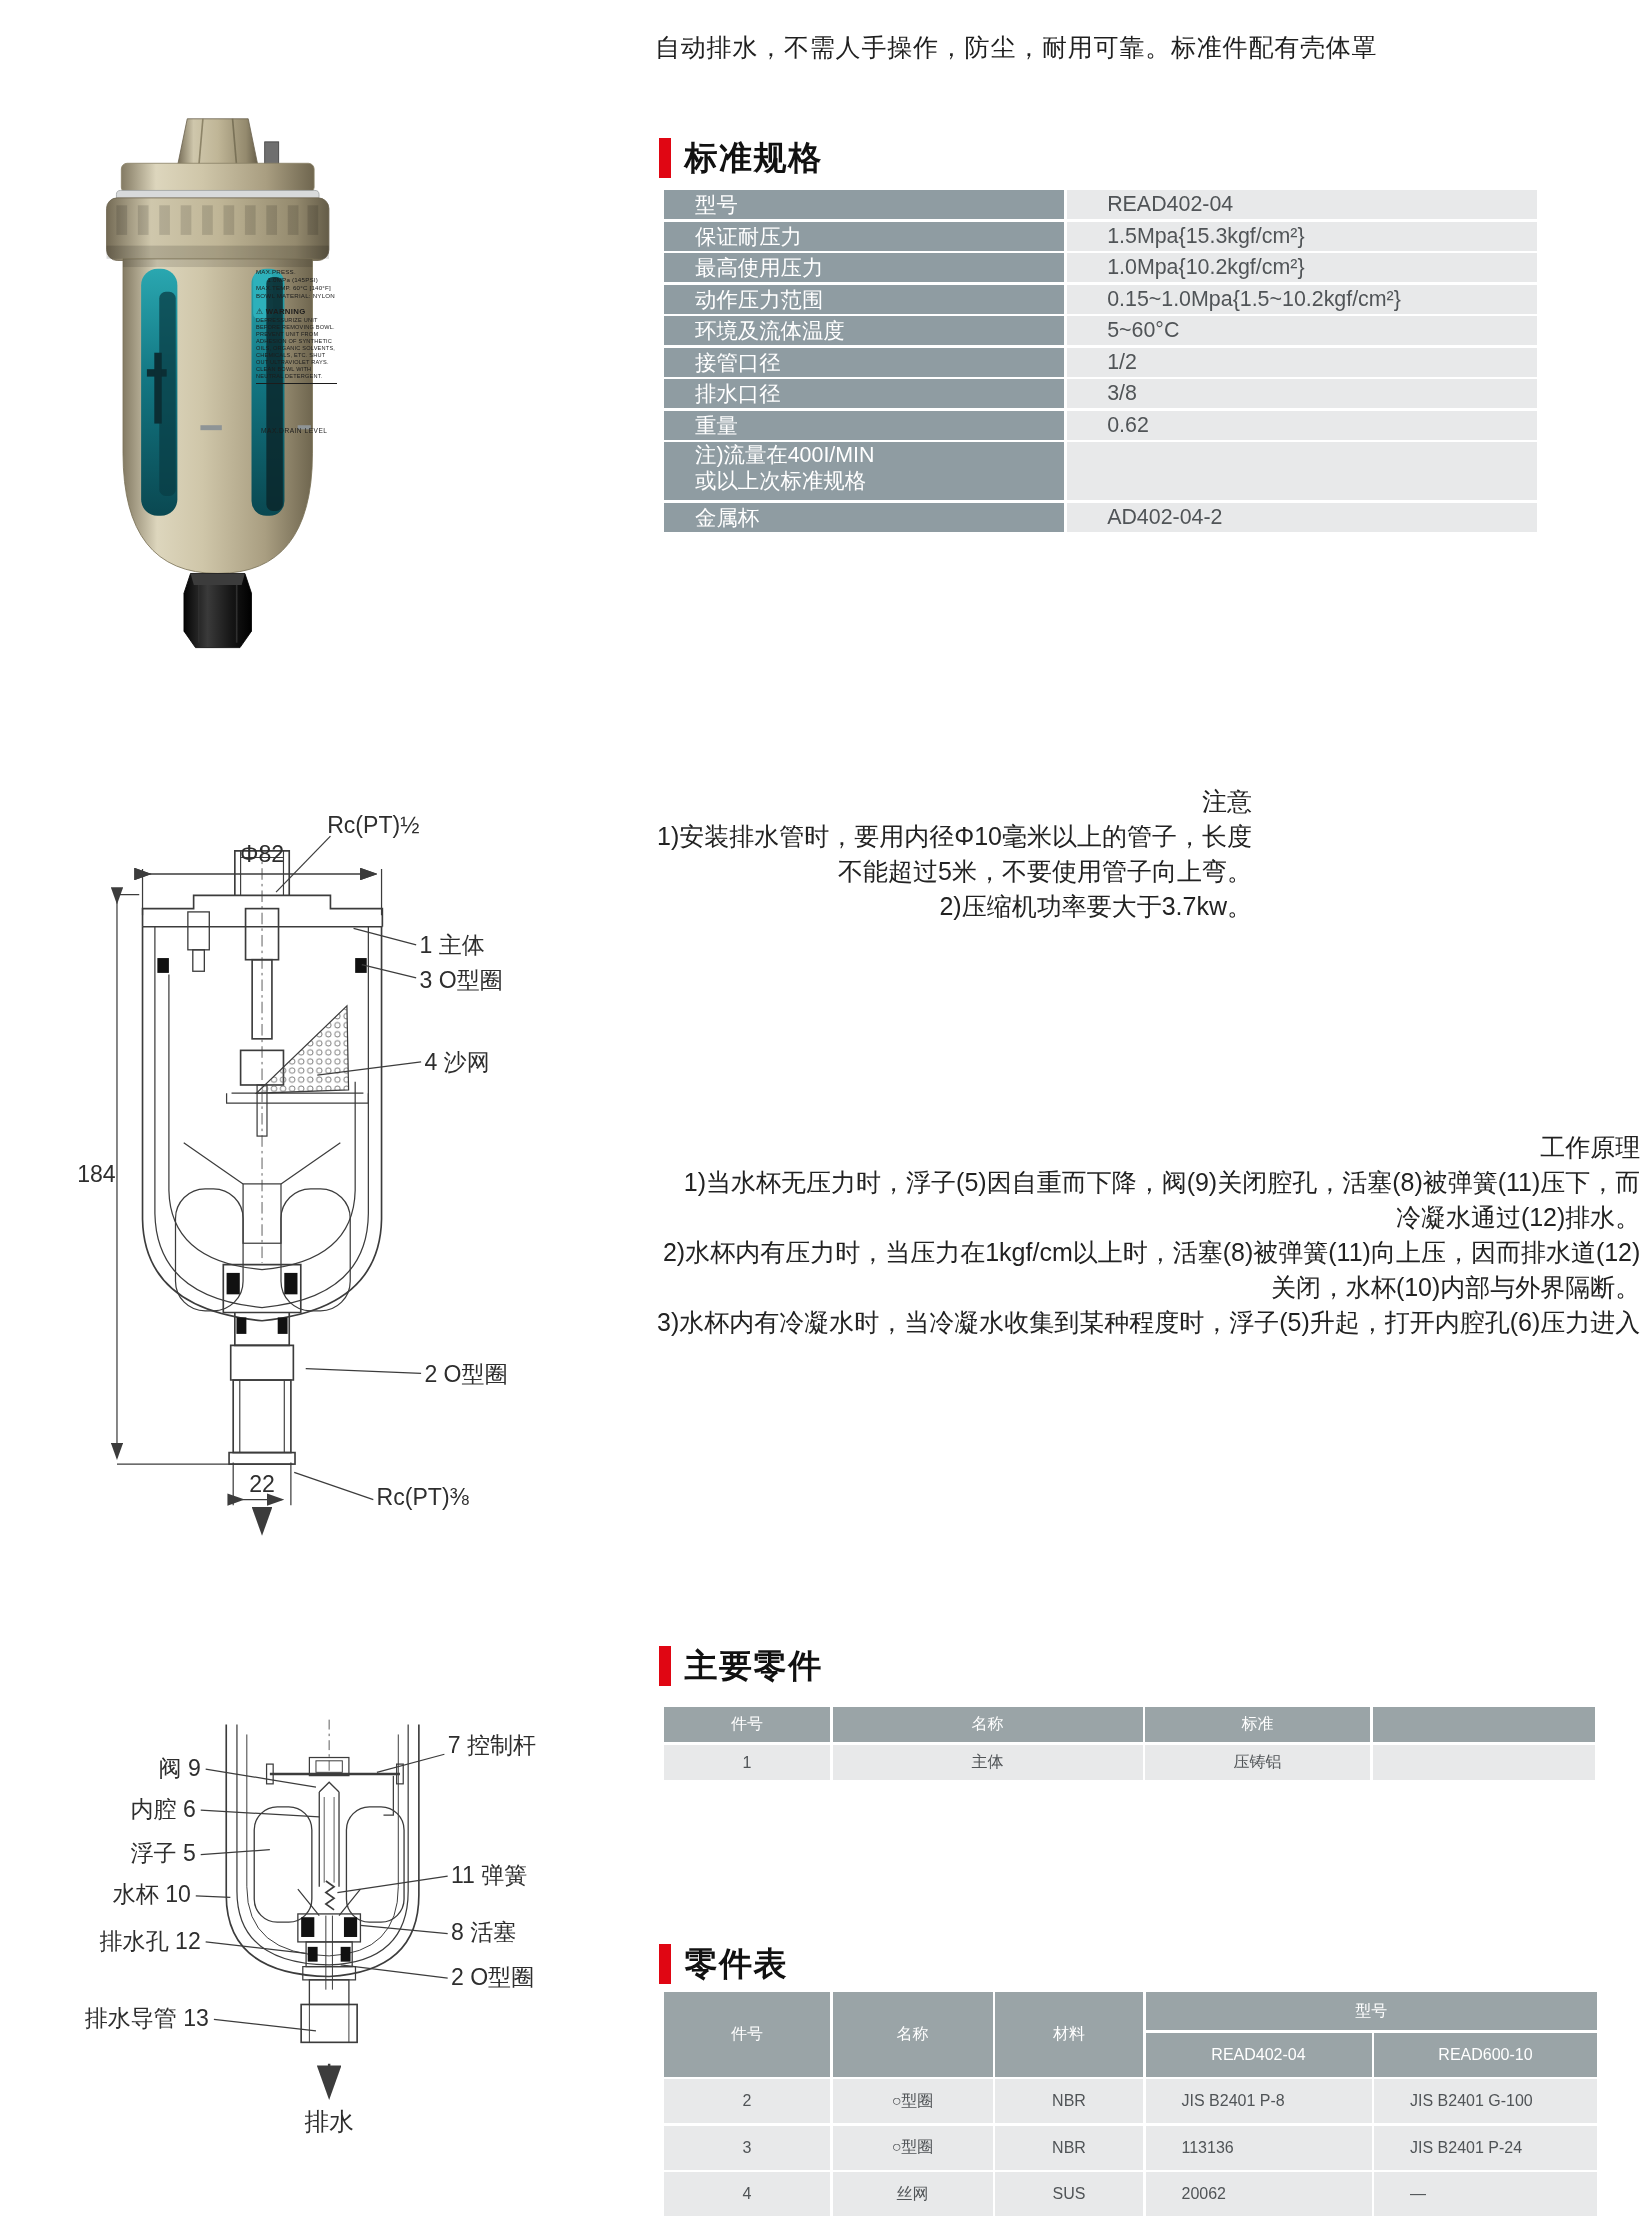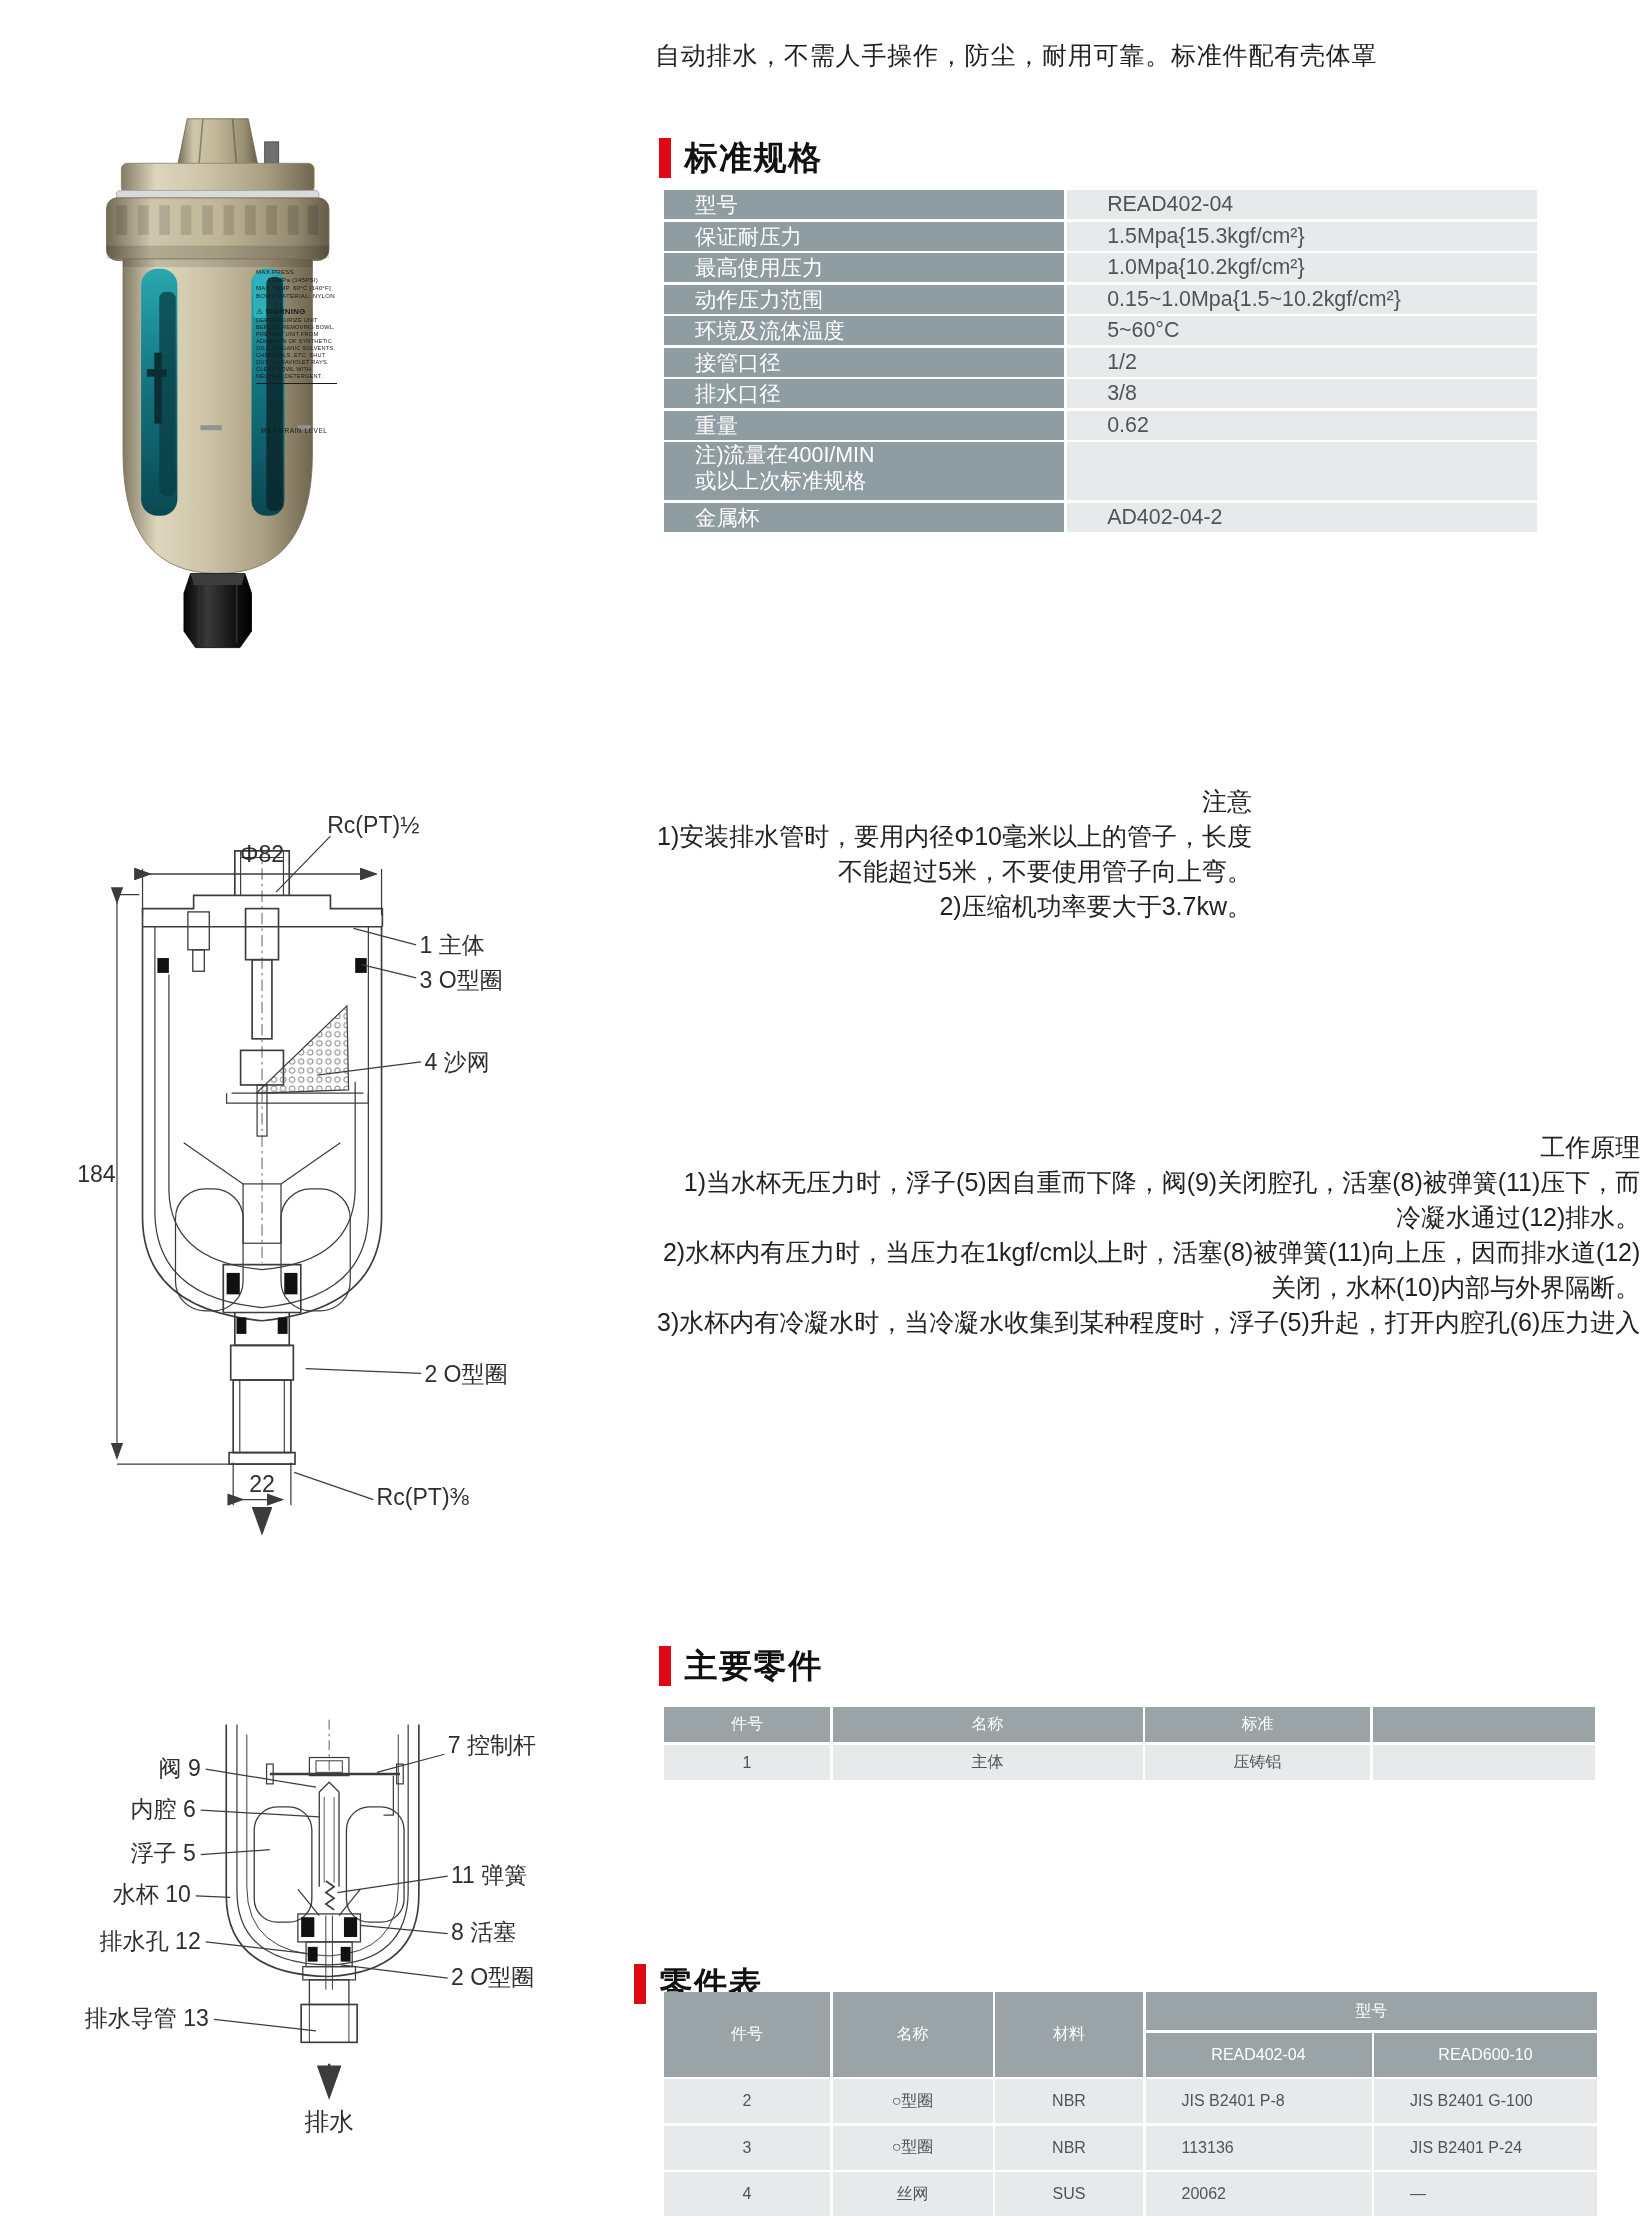--- a/index.html
+++ b/index.html
@@ -4,21 +4,21 @@
 <style>
   * { margin:0; padding:0; box-sizing:border-box; }
   html,body { background:#ffffff; }
   body {
     width:1648px; height:2216px; position:relative; overflow:hidden;
     font-family:"Liberation Sans","DejaVu Sans",sans-serif; color:#2b2b2b;
   }
   .abs { position:absolute; }
 
   
-  .intro { left:655px; top:31px; font-size:25px; letter-spacing:0.8px; color:#1f1f1f;margin-top:8px; }
+  .intro { left:655px; top:31px; font-size:25px; letter-spacing:0.8px; color:#1f1f1f; }
 
   
   .sec-head { display:flex; align-items:center; height:40px;justify-content:space-between; }
   .sec-bar { width:12.4px; height:40px; background:#e00613; }
   .sec-title { font-size:33px; font-weight:bold; color:#111; margin-left:13px; letter-spacing:1.6px; }
 
   
   .spec-table { left:664px; top:190px; width:873px; }
   .spec-row { display:flex; margin-bottom:2.5px; }
   .spec-label {
@@ -384,21 +384,21 @@
   <text x="172" y="174" font-size="28" text-anchor="end">浮子 5</text>
   <text x="482" y="200" font-size="28">11 弹簧</text>
   <text x="166" y="224" font-size="28" text-anchor="end">水杯 10</text>
   <text x="178" y="280" font-size="28" text-anchor="end">排水孔 12</text>
   <text x="482" y="270" font-size="28">8 活塞</text>
   <text x="482" y="324" font-size="28">2 O型圈</text>
   <text x="188" y="374" font-size="28" text-anchor="end">排水导管 13</text>
   <text x="334" y="500" font-size="30" text-anchor="middle">排水</text>
 </svg>
 
-<div class="abs sec-head" style="left:634px; top:1944px;margin-top:20px;">
+<div class="abs sec-head" style="left:659px; top:1944px;">
   <div class="sec-bar"></div>
   <div class="sec-title">零件表</div>
 </div>
 
 <div class="abs parts-list">
   <div class="gcell ghead span2r">件号</div>
   <div class="gcell ghead span2r">名称</div>
   <div class="gcell ghead span2r">材料</div>
   <div class="gcell ghead span2c">型号</div>
   <div class="gcell ghead">READ402-04</div>

